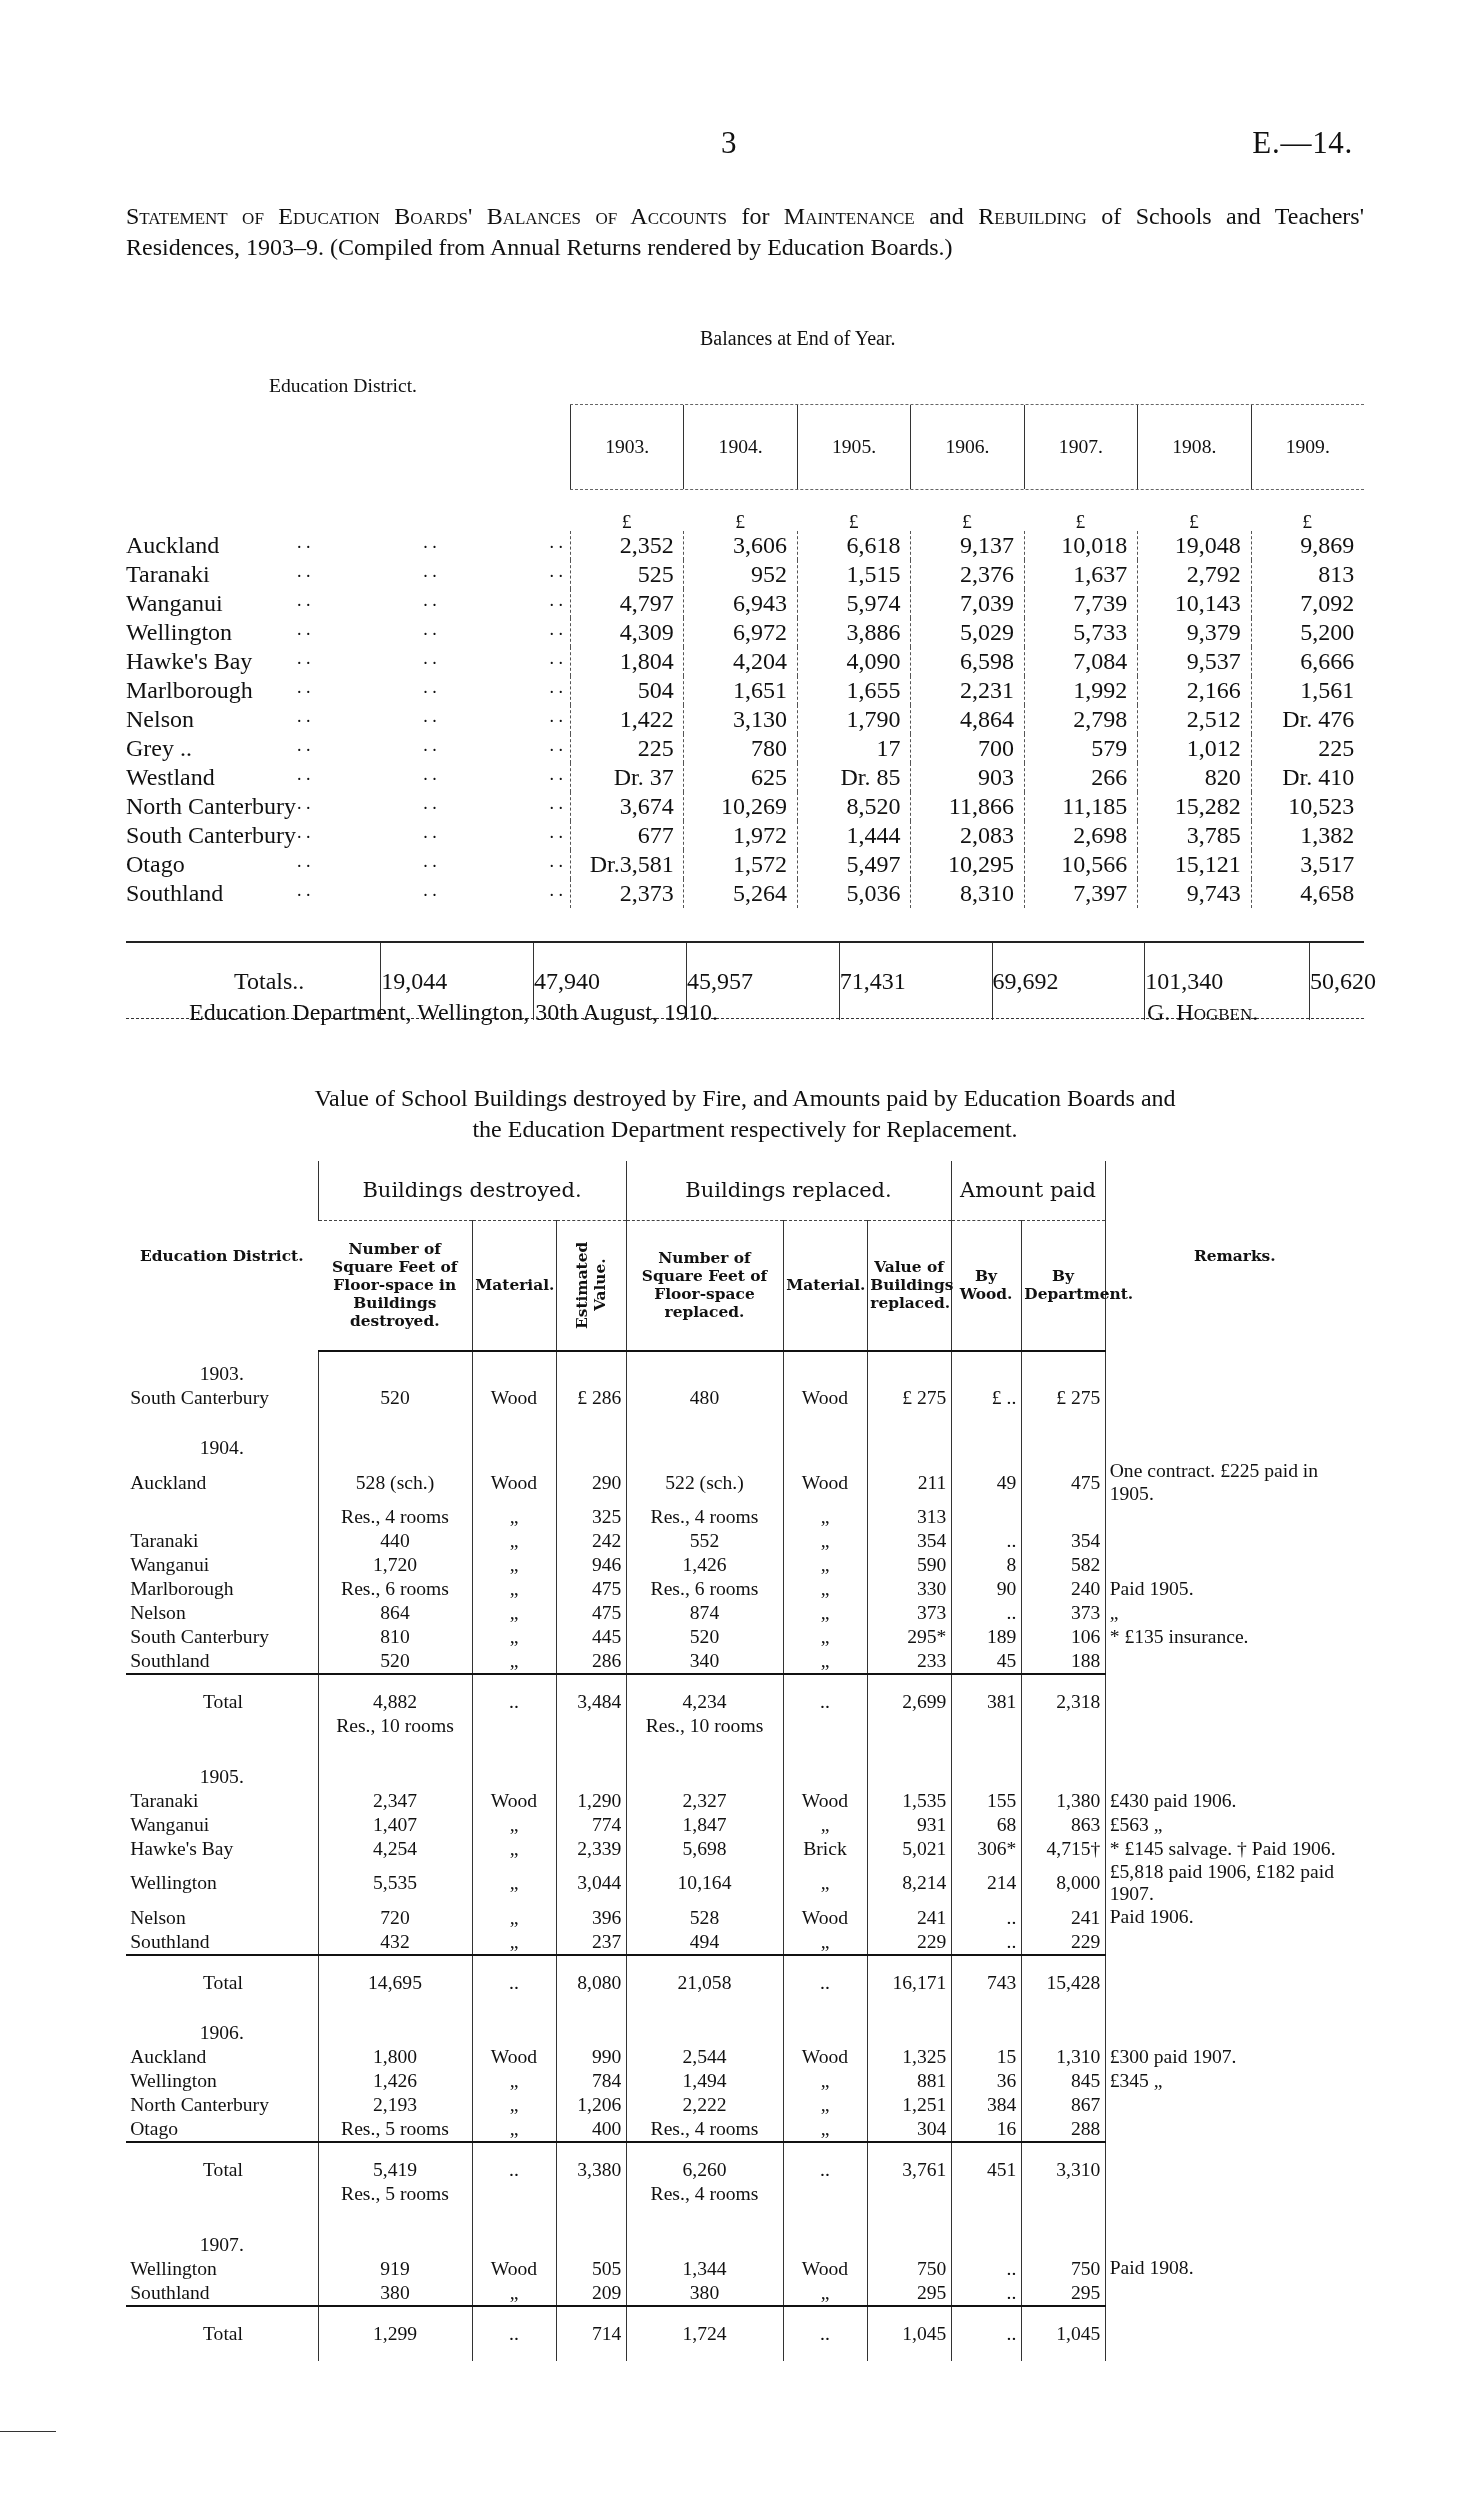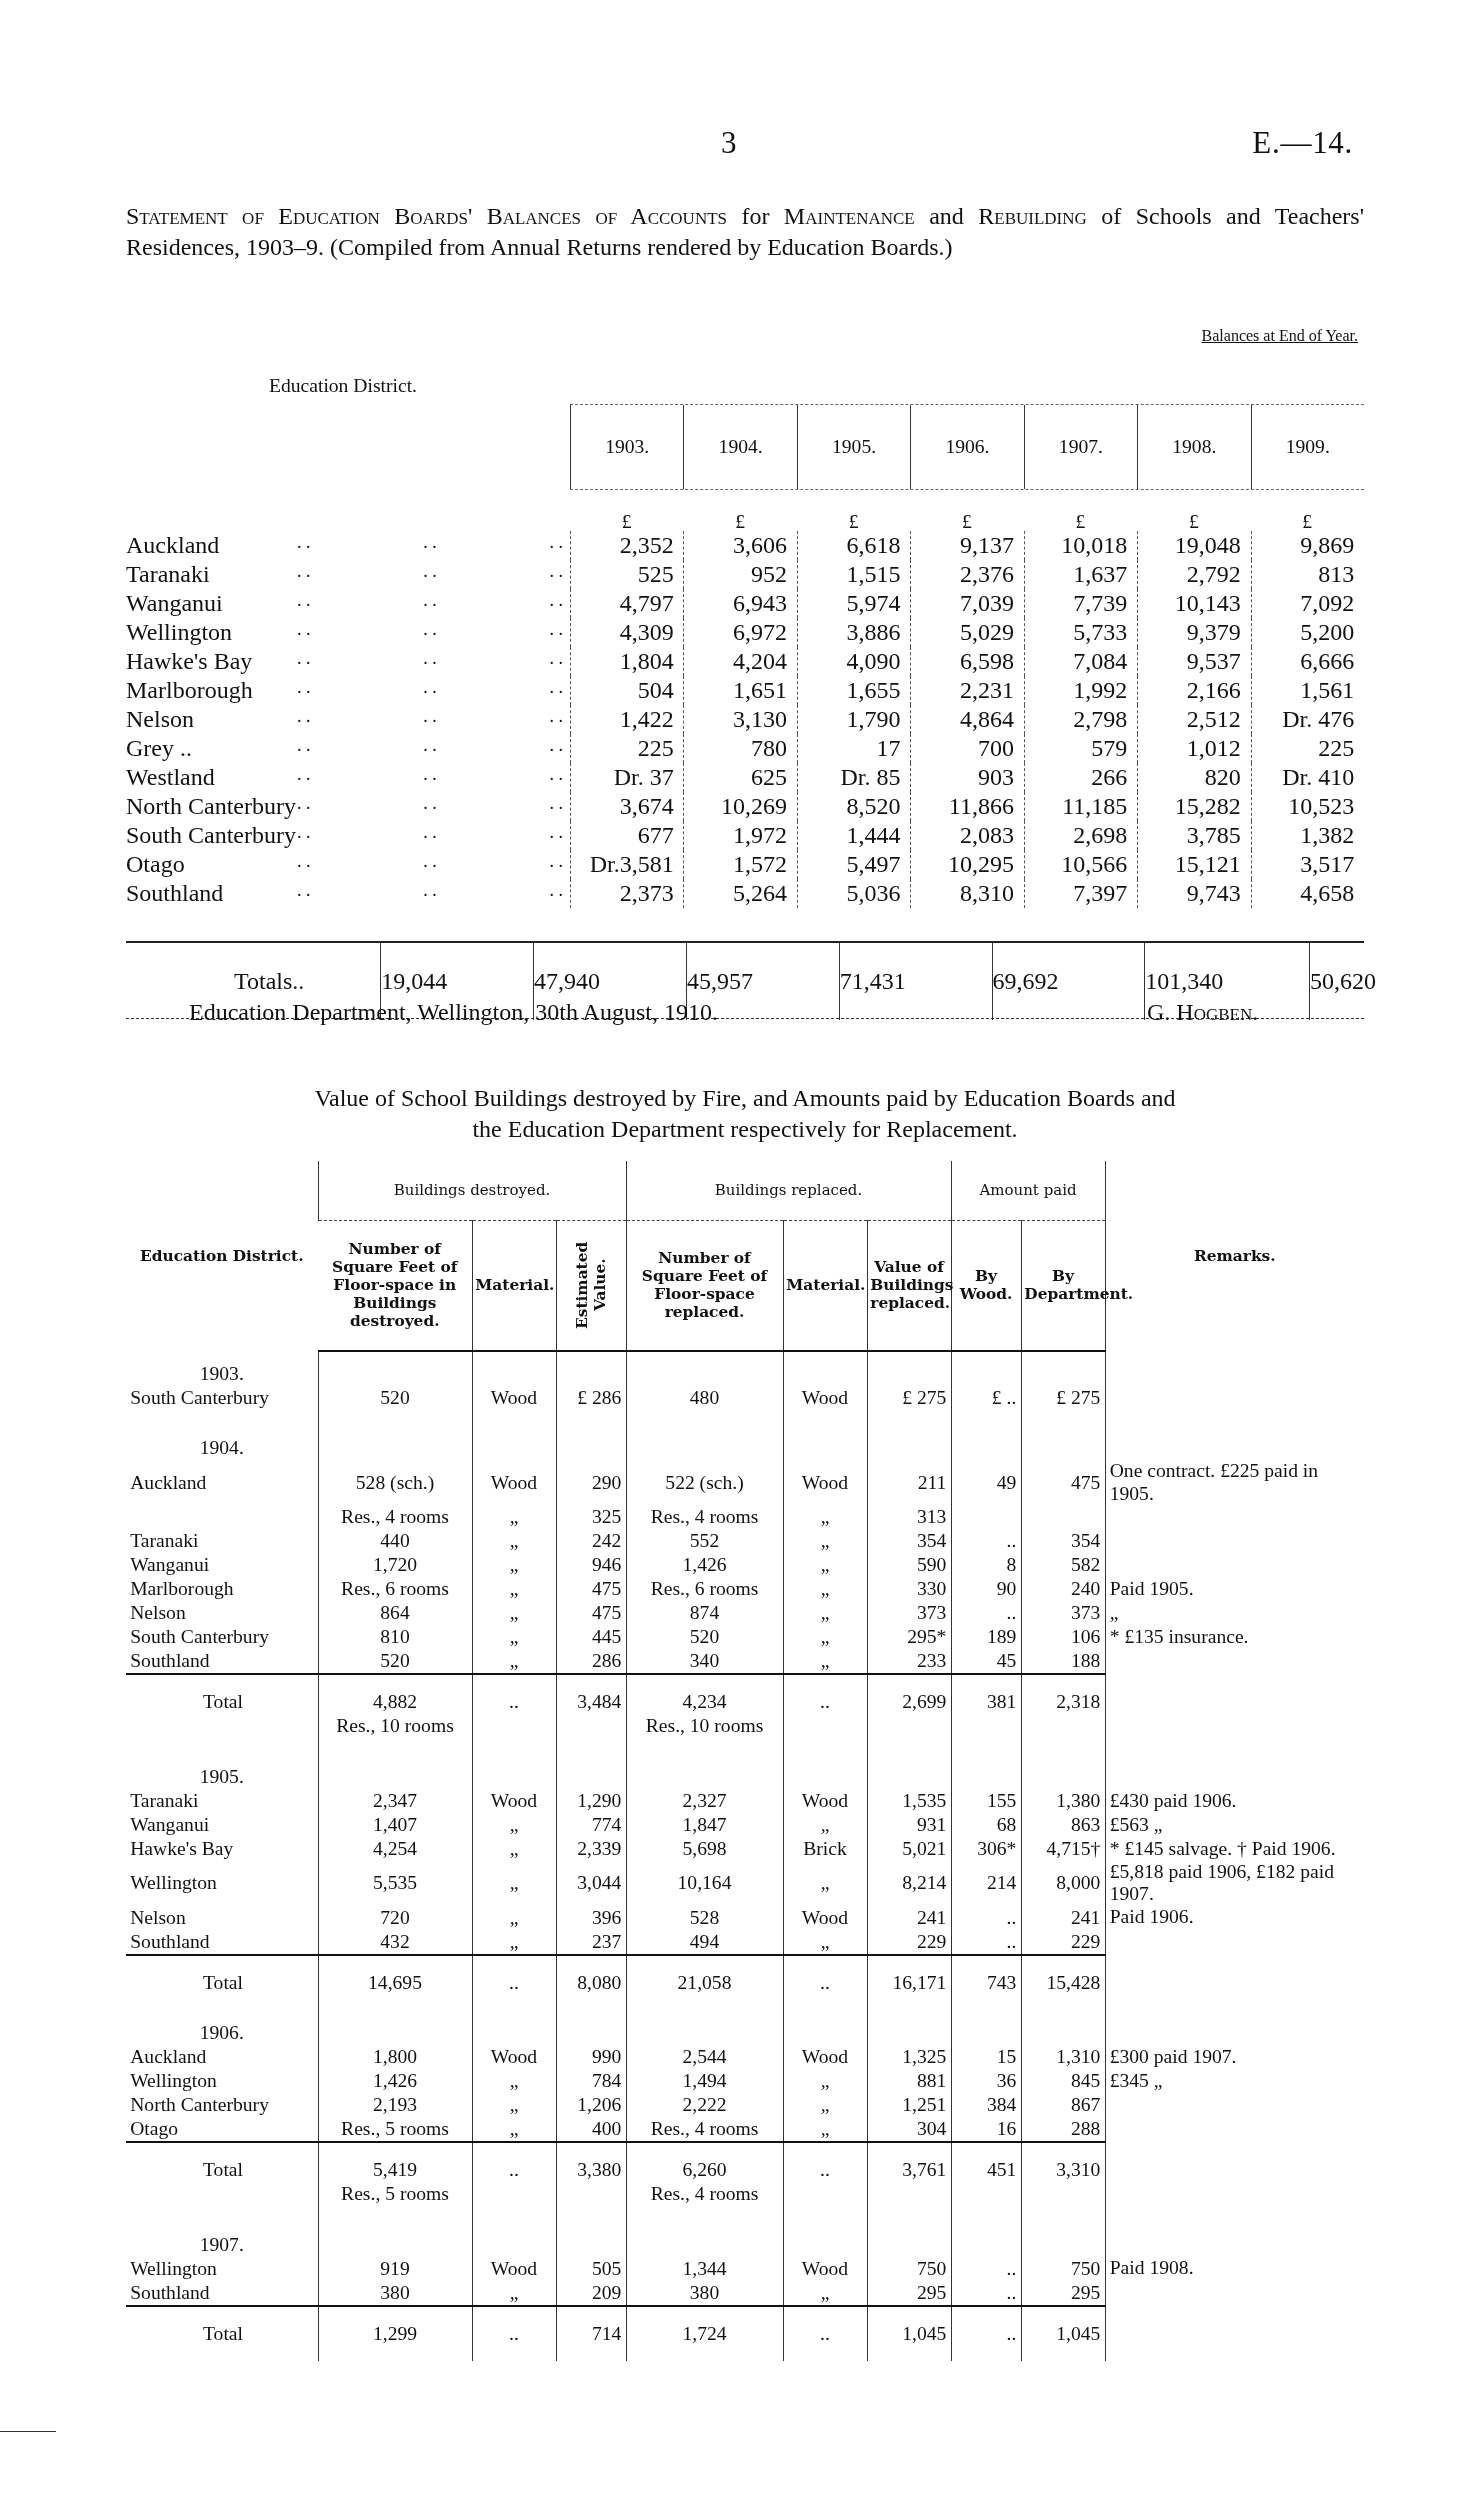--- a/index.html
+++ b/index.html
@@ -5,21 +5,21 @@
   html, body { margin: 0; padding: 0; background: #ffffff; }
   body { width: 1479px; height: 2512px; position: relative; font-family: "Liberation Serif", "DejaVu Serif", serif; color: #111; overflow: hidden; }
   .abs { position: absolute; }
   .page-num { left: 721px; top: 125px; font-size: 31px; }
   .page-ref { right: 126px; top: 125px; font-size: 31px; letter-spacing: 0.7px; }
   .title1 { left: 126px; top: 201px; width: 1238px; font-size: 24px; line-height: 31px; text-align: justify; }
   .title1 .sc { font-variant: small-caps; font-family: Liberation Serif, serif; }
 
   
   .t1 { position: absolute; left: 126px; top: 327px; width: 1238px; }
-  .t1-head-bal { position: absolute; left: 574px; top: 0; width: 658px; text-align: right; font-size: 16px; text-decoration: underline; }
+  .t1-head-bal { position: absolute; left: 574px; top: 0; width: 658px; text-align: left; font-size: 20px; }
   .t1-head-dist { position: absolute; left: 0; top: 48px; width: 434px; text-align: center; font-size: 19.6px; }
   .t1-years { position: absolute; left: 444px; top: 77px; width: 794px; height: 84px; display: flex; border-top: 0.7px dashed #666; border-bottom: 0.7px dashed #666; }
   .t1-years div { flex: 1; display: flex; align-items: center; justify-content: center; font-size: 19.6px; border-left: 0.7px solid #333; }
   .t1-pounds { position: absolute; left: 444px; top: 184px; width: 794px; display: flex; font-size: 19.6px; }
   .t1-pounds div { flex: 1; text-align: center; }
   .t1-rows { position: absolute; left: 0; top: 204px; width: 1238px; }
   .t1-row { display: flex; height: 29px; align-items: center; font-size: 24px; }
   .t1-row .name { width: 444px; display: flex; }
   .t1-row .name .label { flex: 1; }
   .t1-row .name .dots { width: 266px; display: flex; justify-content: space-between; padding-right: 7px; font-size: 18px; }
@@ -30,21 +30,21 @@
   .t1-bottomrule { position: absolute; left: 0; top: 691px; width: 1238px; border-top: 1.4px dashed #333; }
 
   .sig-left { left: 189px; top: 999px; font-size: 24px; }
   .sig-right { left: 1147px; top: 999px; font-size: 24px; font-variant: small-caps; }
   .title2 { left: 126px; top: 1083px; width: 1238px; font-size: 24px; line-height: 31px; text-align: center; }
 
   
   .t2 { position: absolute; left: 126px; top: 1161px; width: 1238px; font-size: 19.6px; }
   .t2 table { border-collapse: collapse; width: 1238px; table-layout: fixed; }
   .t2 th { font-weight: bold; font-size: 15.4px; font-family: "DejaVu Serif", serif; padding: 1.4px 2.8px; vertical-align: middle; }
-  .t2 th.grp { font-weight: normal; font-size: 15px; height: 56px; border-bottom: 0.7px dashed #444; }
+  .t2 th.grp { font-weight: normal; font-size: 21px; height: 56px; border-bottom: 0.7px dashed #444; }
   .t2 th, .t2 td { border-left: 0.7px solid #333; }
   .t2 th:first-child, .t2 td:first-child { border-left: none; }
   .t2 thead tr:last-child th { border-bottom: 2.1px solid #111; height: 126px; }
   .t2 td { padding: 0 4.2px; height: 24px; line-height: 24px; white-space: nowrap; font-size: 19.6px; }
   .t2 td.num { text-align: right; }
   .t2 td.ctr { text-align: center; }
   .t2 td.dist { text-align: left; }
   .t2 td.rem { border-left: 0.7px solid #333; white-space: normal; line-height: 22.4px; font-size: 19.6px; }
   .t2 tr.year td.dist { text-align: center; padding-top: 11.2px; }
   .t2 tr.total td { border-top: 2.1px solid #111; padding-top: 15px; }

